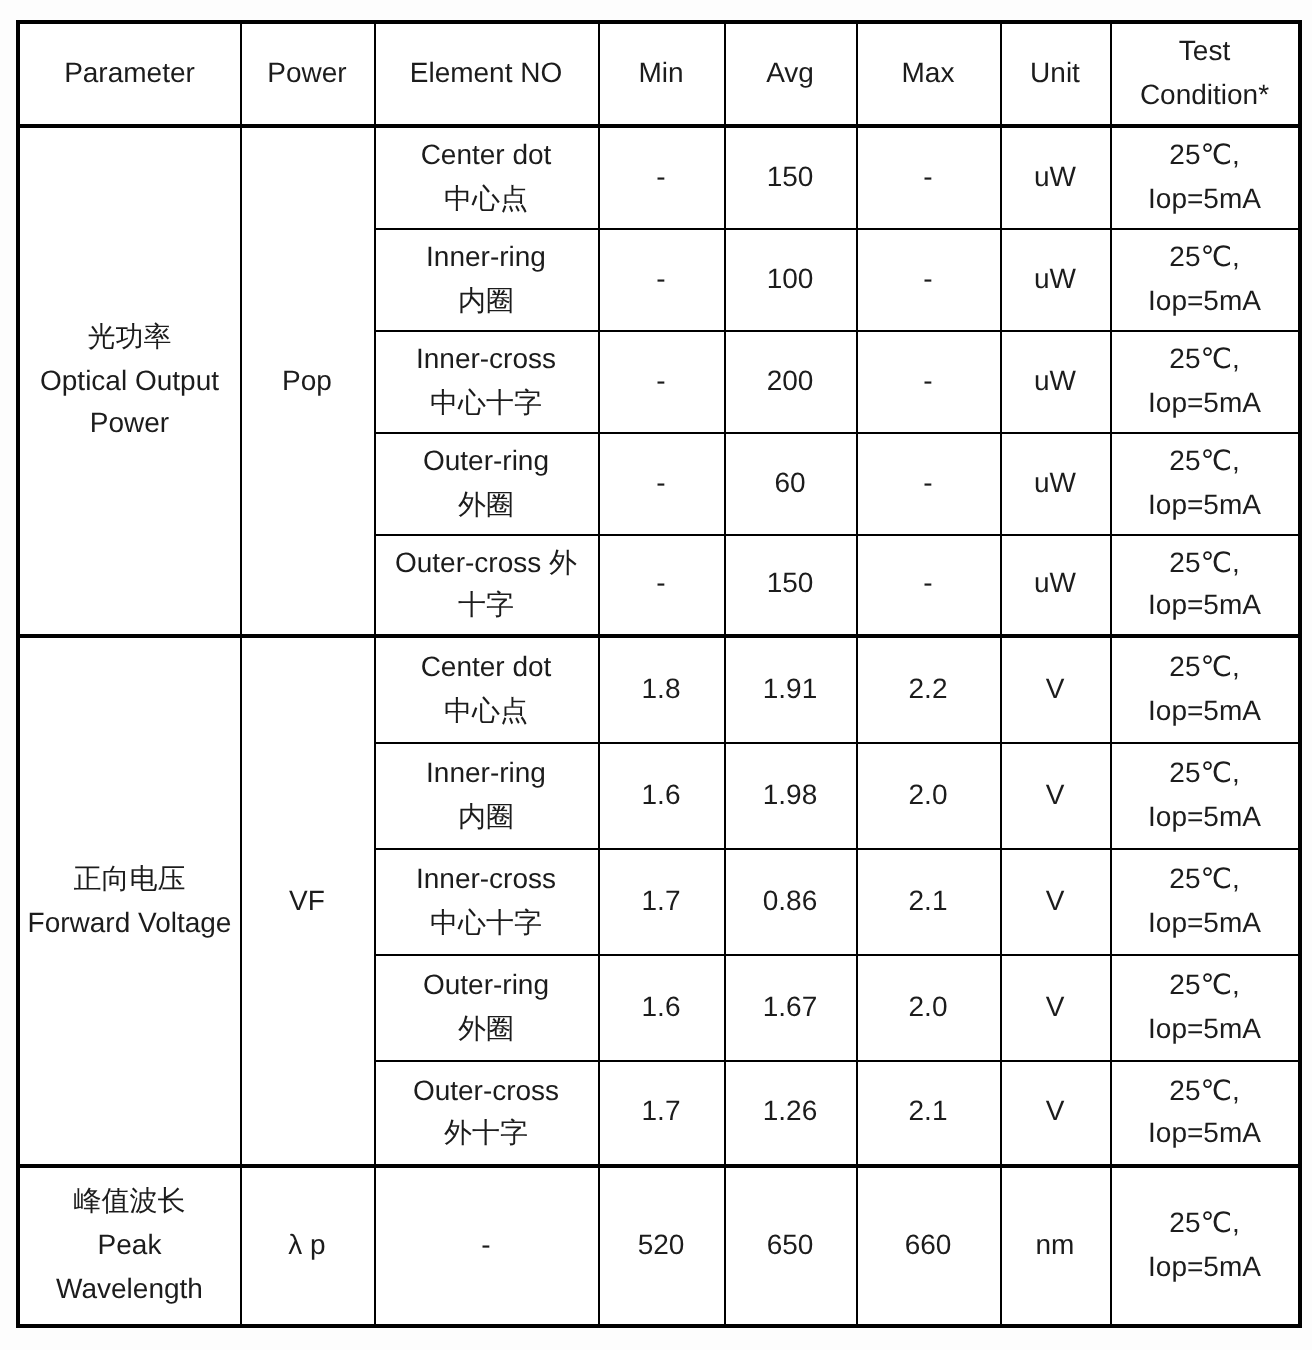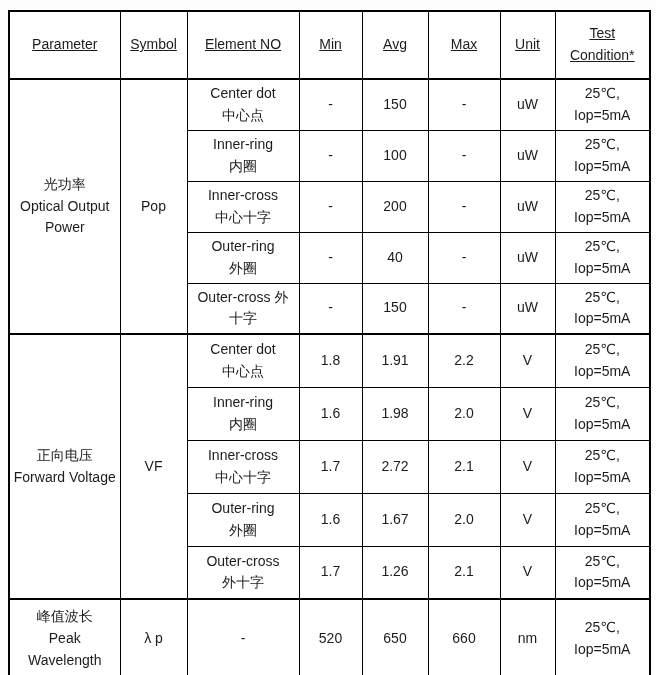--- a/index.html
+++ b/index.html
@@ -28,21 +28,21 @@
     border: 1px solid #000000;
     font-size: 14px;
     font-weight: normal;
     text-align: center;
     vertical-align: middle;
     white-space: pre-line;
     line-height: 1.55;
     padding: 2px 3px;
     overflow: hidden;
   }
-  tr.header-row { height: 68px; text-decoration: underline; }
+  tr.header-row { height: 52px; }
   tr.r-pop  { height: 51px; }
   tr.r-vf   { height: 53px; }
   tr.r-peak { height: 80px; padding-left: 36px; }
   th.th-test {
     text-align: left;
     padding-left: 7px;
   }
   tr.sec-start td {
     border-top: 2px solid #000000;
   }
@@ -58,21 +58,21 @@
         <col style="width:112px">
         <col style="width:63px">
       <col style="width:66px">
         <col style="width:72px">
         <col style="width:55px">
         <col style="width:95px">
     </colgroup>
     <thead>
       <tr class="header-row">
         <th>Parameter</th>
-        <th>Symbol</th>
+        <th>Power</th>
         <th>Element NO</th>
         <th>Min</th>
         <th>Avg</th>
         <th>Max</th>
         <th>Unit</th>
         <th class="th-test">Test
 Condition*</th>
       </tr>
     </thead>
     <tbody>
@@ -107,21 +107,21 @@
         <td>200</td>
         <td>-</td>
         <td>uW</td>
         <td>25℃,
 Iop=5mA</td>
       </tr>
       <tr class="r-pop">
         <td>Outer-ring
 外圈</td>
         <td>-</td>
-        <td>40</td>
+        <td>60</td>
         <td>-</td>
         <td>uW</td>
         <td>25℃,
 Iop=5mA</td>
       </tr>
       <tr class="r-pop">
         <td>Outer-cross 外
 十字</td>
         <td>-</td>
         <td>150</td>
@@ -151,21 +151,21 @@
         <td>1.98</td>
         <td>2.0</td>
         <td>V</td>
         <td>25℃,
 Iop=5mA</td>
       </tr>
       <tr class="r-vf">
         <td>Inner-cross
 中心十字</td>
         <td>1.7</td>
-        <td>2.72</td>
+        <td>0.86</td>
         <td>2.1</td>
         <td>V</td>
         <td>25℃,
 Iop=5mA</td>
       </tr>
       <tr class="r-vf">
         <td>Outer-ring
 外圈</td>
         <td>1.6</td>
         <td>1.67</td>

